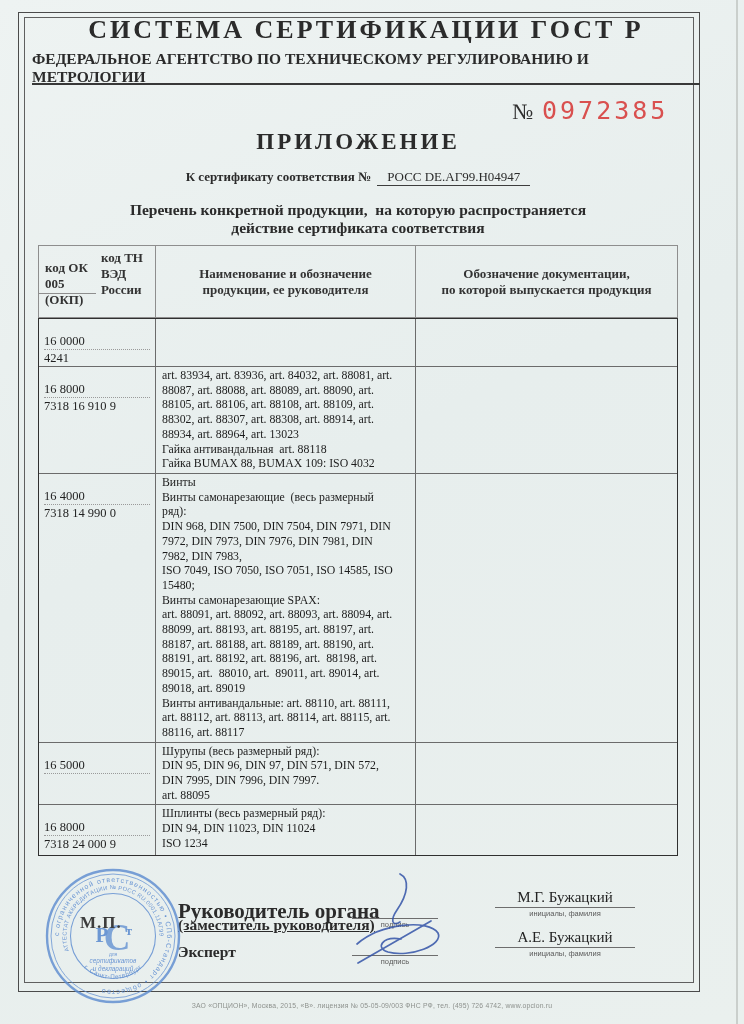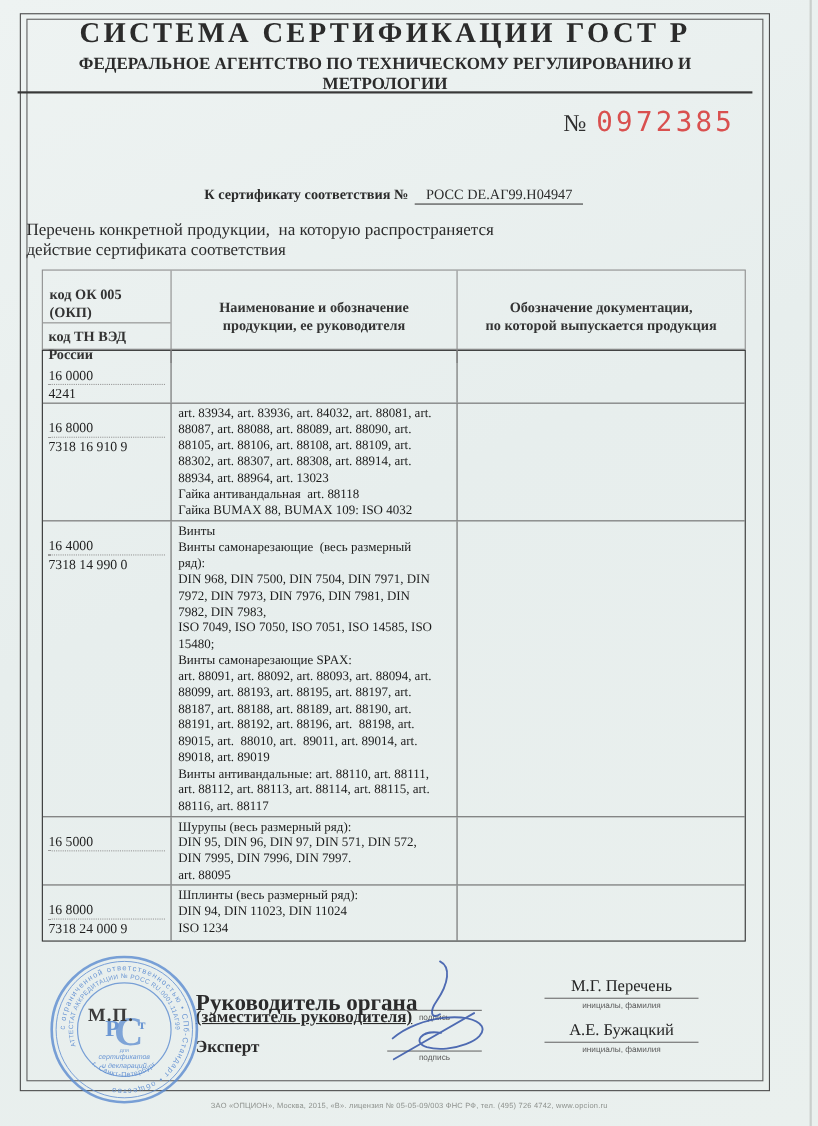--- a/index.html
+++ b/index.html
@@ -12,45 +12,44 @@
     overflow:hidden;
   }
   .scan-edge{position:absolute;right:6px;top:0;width:2px;height:100%;background:#bcc1bd;opacity:.7;}
 
   
   .frame-outer{position:absolute;left:18px;top:12px;width:680px;height:978px;border:1.4px solid #4b4b4b;}
   .frame-inner{position:absolute;left:24px;top:17px;width:668px;height:964px;border:1px solid #5f5f5f;}
 
   
   .header-strip{
-    position:absolute;left:16px;top:17px;width:668px;height:66px;
+    position:absolute;left:32px;top:17px;width:668px;height:66px;
     border-bottom:2px solid #383838;
     display:flex;flex-direction:column;align-items:center;justify-content:center;gap:5px;
-    text-align:center;
   }
   .h1{font-size:26px;font-weight:bold;letter-spacing:3px;color:#2b2b2b;}
   .h2{font-size:15.5px;font-weight:bold;letter-spacing:0;color:#2b2b2b;}
 
   
   .number-block{position:absolute;left:512px;top:96px;display:flex;align-items:baseline;gap:9px;}
   .num-sign{font-size:22px;color:#2f2f2f;}
   .num-digits{font-family:"DejaVu Sans Mono","Liberation Mono",monospace;font-size:25px;letter-spacing:3px;color:#d9504f;}
 
   .title{position:absolute;left:24px;top:129px;width:668px;text-align:center;
          font-size:23px;font-weight:bold;letter-spacing:3px;color:#2b2b2b;}
   .cert-line{position:absolute;left:24px;top:169px;width:668px;text-align:center;font-size:13px;color:#2b2b2b;}
   .cert-label{font-weight:bold;}
   .cert-value{border-bottom:1.2px solid #3d3d3d;padding:0 10px 1px 10px;margin-left:6px;}
-  .subtitle{position:absolute;left:24px;top:201px;width:668px;
-            font-size:15.5px;font-weight:normal;line-height:17.5px;white-space:pre-wrap;color:#2b2b2b;}
+  .subtitle{position:absolute;left:24px;top:201px;width:668px;text-align:center;
+            font-size:15.5px;font-weight:bold;line-height:17.5px;white-space:pre-wrap;color:#2b2b2b;}
 
   
   .table{position:absolute;left:38px;top:245px;width:640px;font-size:12px;}
   .thead{border:1px solid #8e8e8e;height:73px;display:grid;grid-template-columns:117px 260px 1fr;box-sizing:border-box;}
-  .th1{border-right:1px solid #8e8e8e;display:flex;flex-direction:column;box-sizing:border-box;}
+  .th1{border-right:1px solid #8e8e8e;display:flex;flex-direction:row;box-sizing:border-box;}
   .th1top{height:48px;border-bottom:1px solid #8e8e8e;box-sizing:border-box;
           padding:14px 4px 0 6px;font-size:13px;font-weight:bold;color:#333;}
   .th1bot{padding:4px 4px 0 5px;font-size:13px;font-weight:bold;color:#333;}
   .th2{border-right:1px solid #8e8e8e;display:flex;align-items:center;justify-content:center;
        text-align:center;font-size:13px;font-weight:bold;line-height:16px;white-space:pre-wrap;color:#333;}
   .th3{display:flex;align-items:center;justify-content:center;text-align:center;
        font-size:13px;font-weight:bold;line-height:16px;white-space:pre-wrap;color:#333;}
   .tbody{border:1.8px solid #303030;box-sizing:border-box;}
   .trow{display:grid;grid-template-columns:117px 260px 1fr;border-top:1px solid #6b6b6b;}
   .trow:first-child{border-top:none;}
@@ -99,20 +98,21 @@
   <div class="header-strip">
     <div class="h1">СИСТЕМА СЕРТИФИКАЦИИ ГОСТ Р</div>
     <div class="h2">ФЕДЕРАЛЬНОЕ АГЕНТСТВО ПО ТЕХНИЧЕСКОМУ РЕГУЛИРОВАНИЮ И МЕТРОЛОГИИ</div>
   </div>
 
   <div class="number-block">
     <span class="num-sign">№</span>
     <span class="num-digits">0972385</span>
   </div>
 
+  <div class="title">ПРИЛОЖЕНИЕ</div>
 
   <div class="cert-line">
     <span class="cert-label">К сертификату соответствия №</span><span class="cert-value">РОСС DE.АГ99.Н04947</span>
   </div>
 
   <div class="subtitle">Перечень конкретной продукции,  на которую распространяется
 действие сертификата соответствия</div>
 
   <div class="table">
     <div class="thead">
@@ -239,21 +239,21 @@
   <div class="sigfield sig1">
     <div class="line"></div>
     <div class="lbl">подпись</div>
   </div>
   <div class="sigfield sig2">
     <div class="line"></div>
     <div class="lbl">подпись</div>
   </div>
 
   <div class="namefield name1">
-    <div class="nm">М.Г. Перечень</div>
+    <div class="nm">М.Г. Бужацкий</div>
     <div class="lbl">инициалы, фамилия</div>
   </div>
   <div class="namefield name2">
     <div class="nm">А.Е. Бужацкий</div>
     <div class="lbl">инициалы, фамилия</div>
   </div>
 
   <div class="footer">ЗАО «ОПЦИОН», Москва, 2015, «В».   лицензия № 05-05-09/003 ФНС РФ,  тел. (495) 726 4742,  www.opcion.ru</div>
 </div>
 

